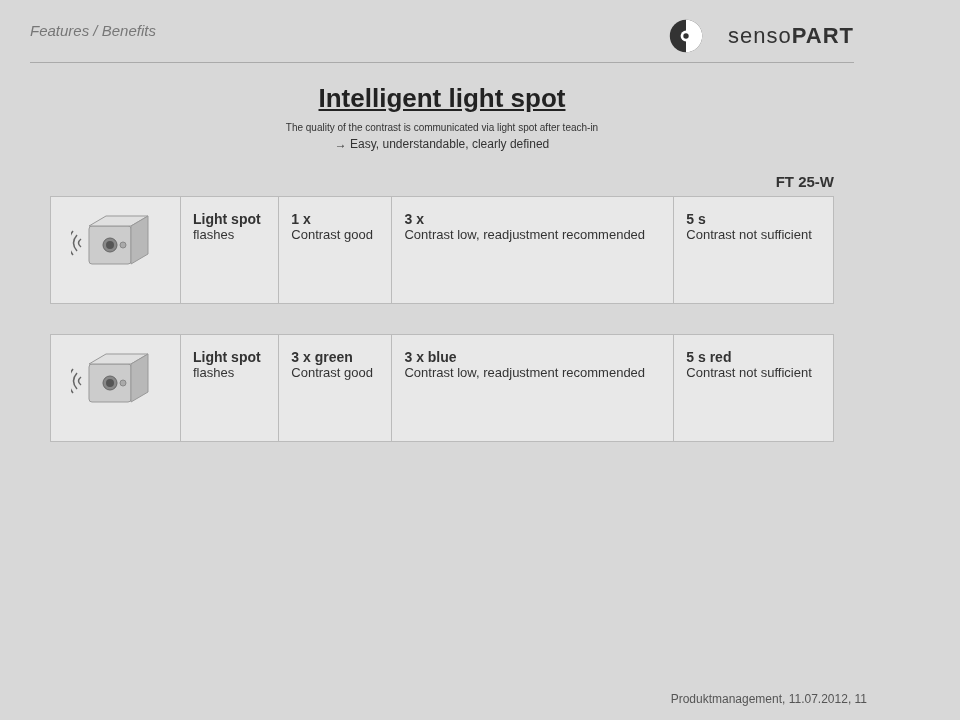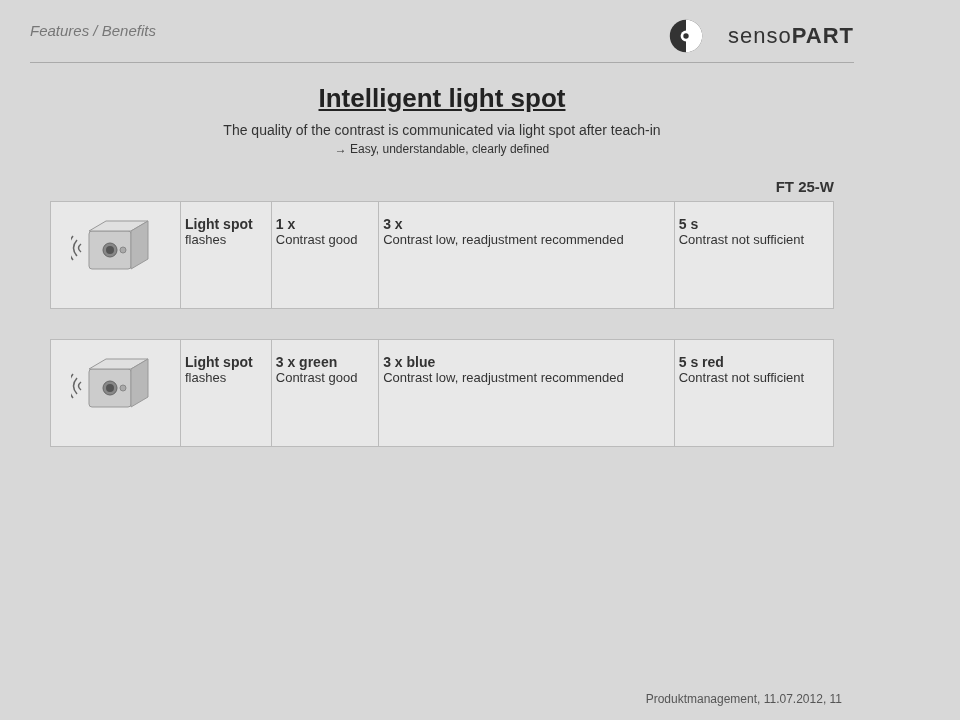--- a/index.html
+++ b/index.html
@@ -72,21 +72,21 @@
       text-align: center;
       font-size: 26px;
       font-weight: bold;
       text-decoration: underline;
       color: #222;
       margin-bottom: 8px;
     }
 
     .subtitle {
       text-align: center;
-      font-size: 14px;
+      font-size: 10px;
       color: #333;
       margin-bottom: 4px;
     }
 
     .subtitle-arrow {
       text-align: center;
       font-size: 12px;
       color: #333;
       margin-bottom: 22px;
     }
@@ -103,21 +103,21 @@
     
     .info-table {
       width: 100%;
       border-collapse: collapse;
       background: #e8e8e8;
       margin-bottom: 30px;
     }
 
     .info-table td {
       border: 1px solid #bbb;
-      padding: 14px 4px;
+      padding: 14px 12px;
       vertical-align: top;
       font-size: 14px;
       color: #333;
     }
 
     .info-table td:first-child {
       width: 130px;
       text-align: center;
       vertical-align: middle;
     }
@@ -130,21 +130,21 @@
 
     .info-table td .sub-label {
       font-size: 13px;
       display: block;
     }
 
     
     .footer {
       position: absolute;
       bottom: 14px;
-      right: 42px;
+      right: 17px;
       font-size: 12px;
       color: #555;
     }
   </style>
 </head>
 <body>
 
 <div class="page">
 
   <div class="header">

